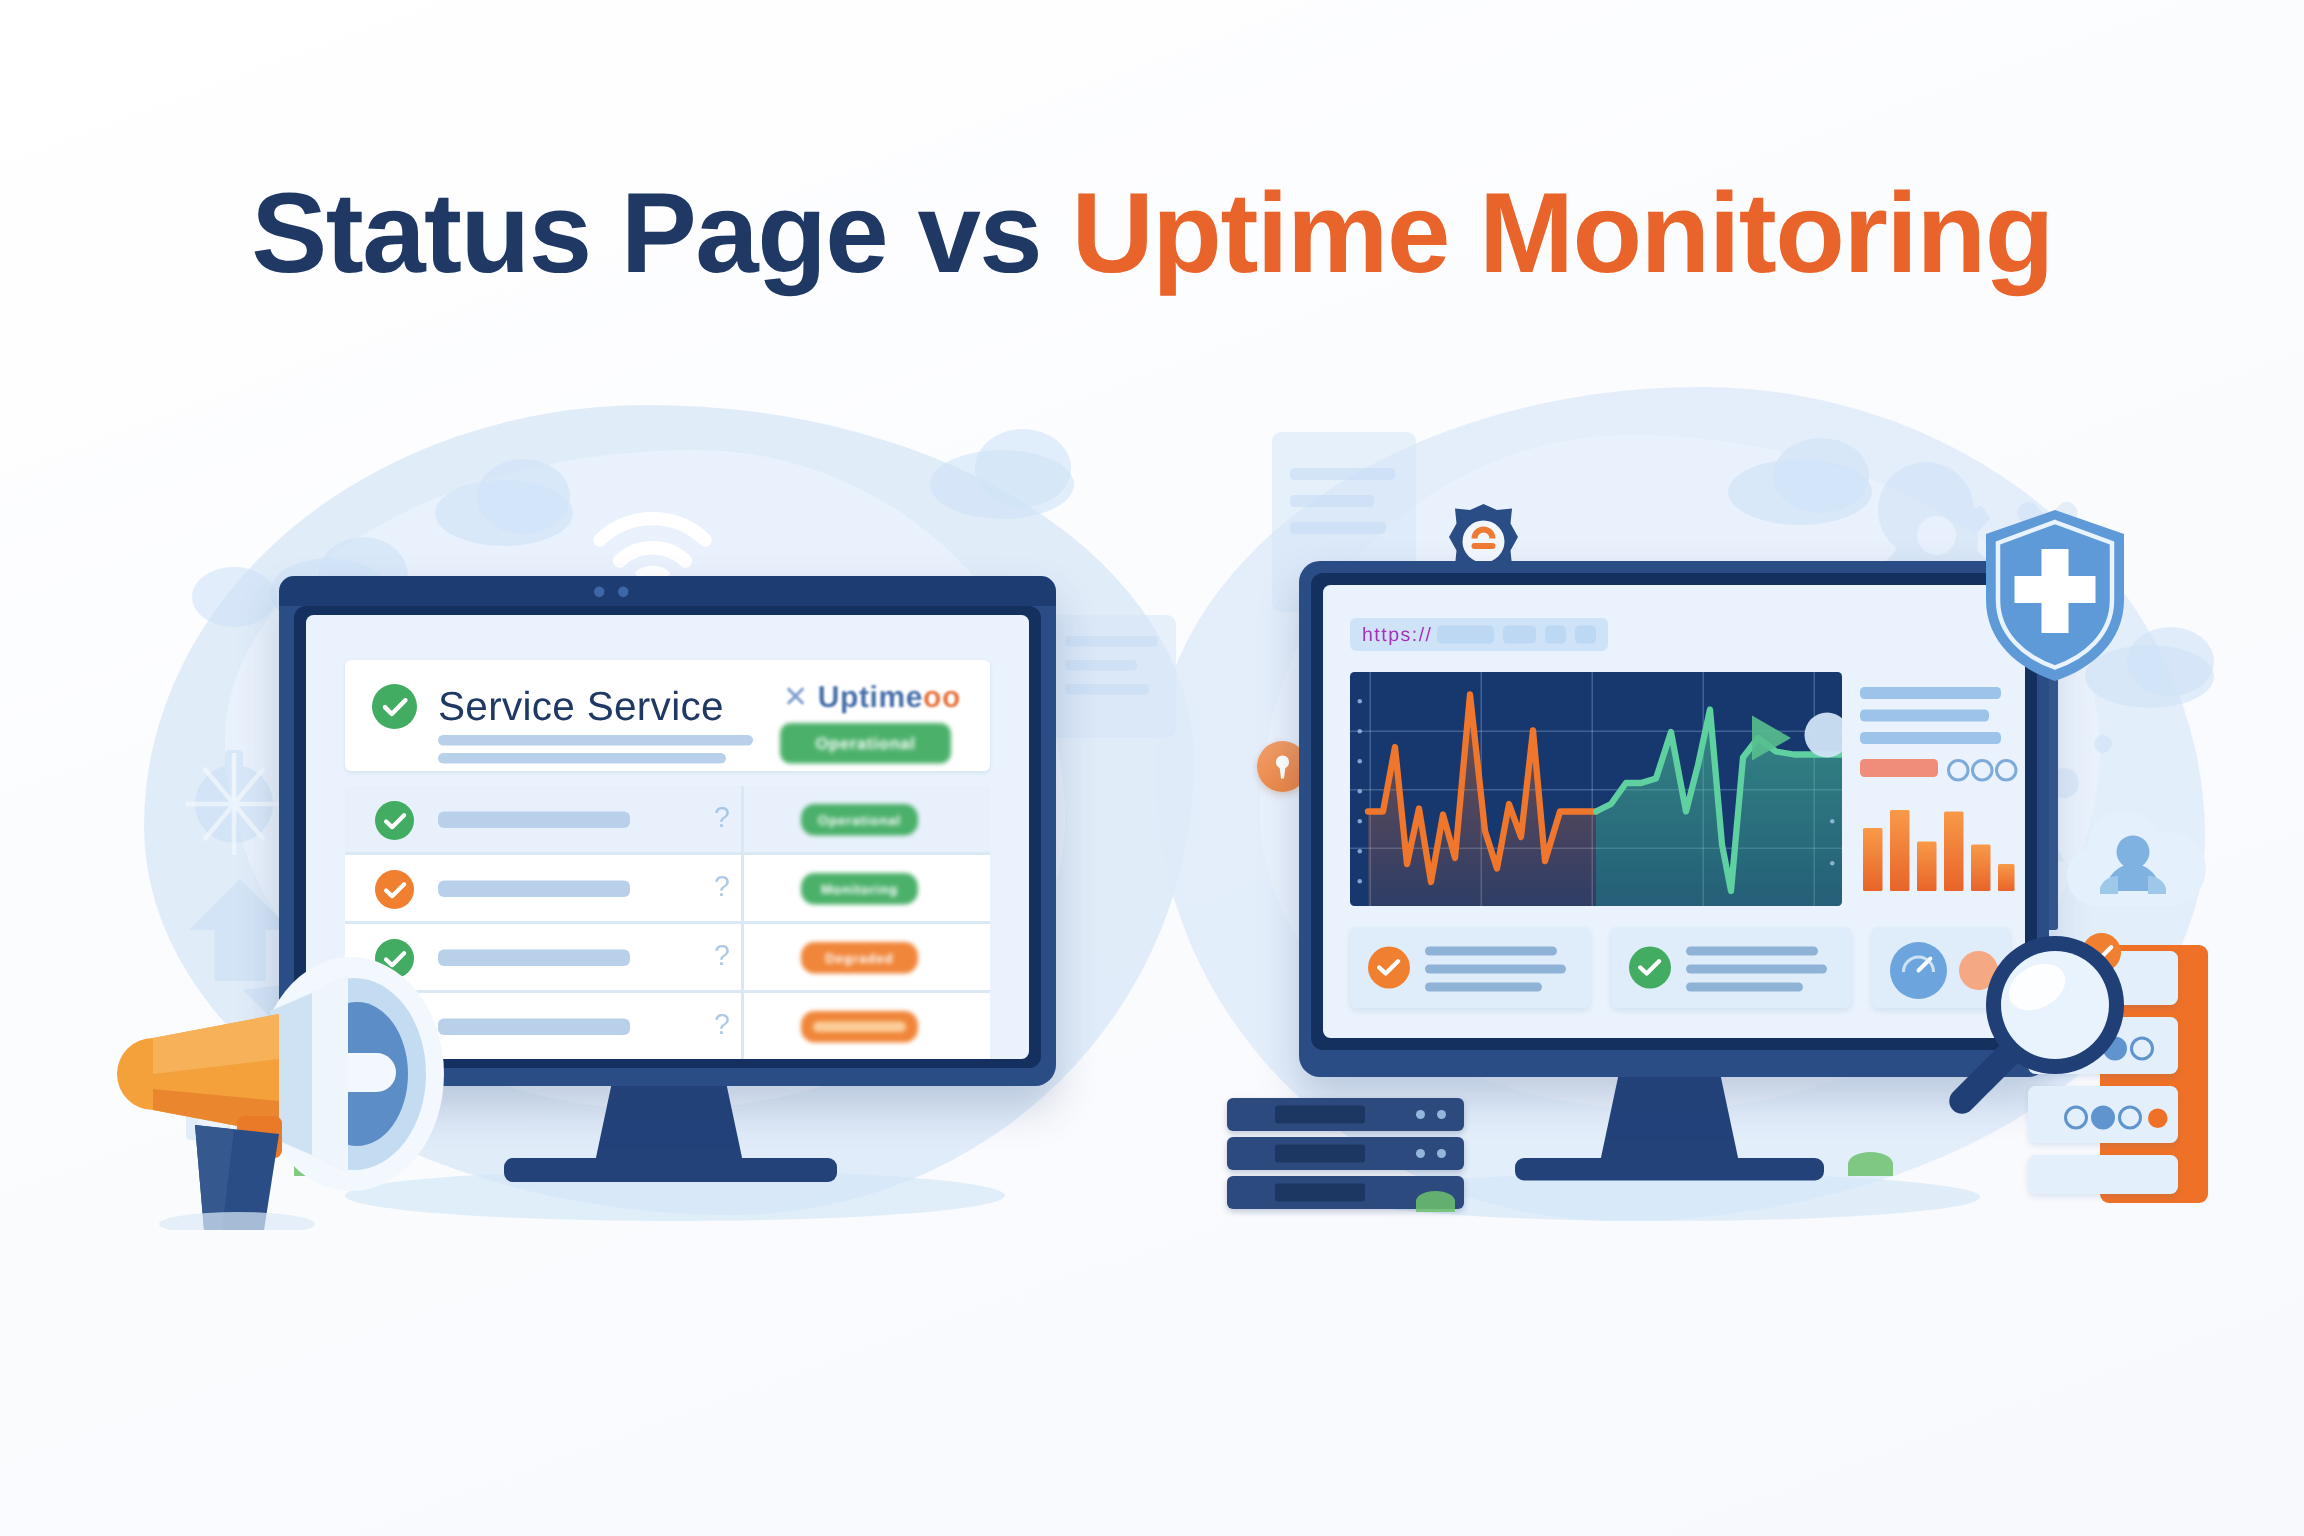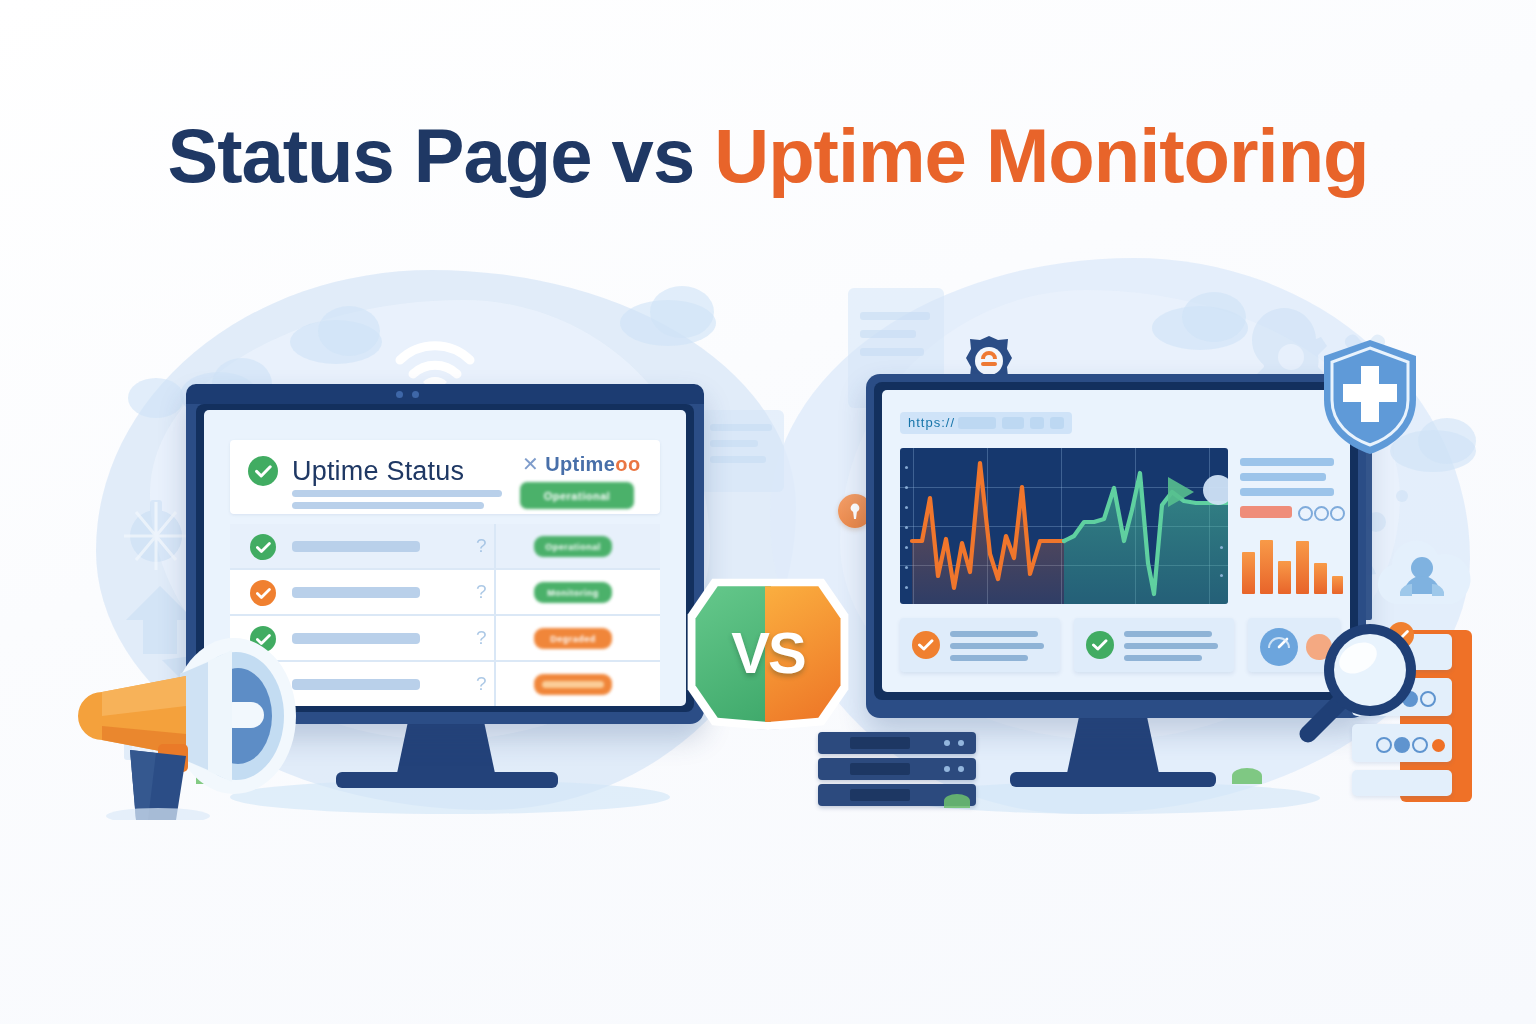--- a/index.html
+++ b/index.html
@@ -63,21 +63,21 @@
         letter-spacing:.5px;filter:blur(1.4px);opacity:.95;white-space:nowrap;}
   .pill.green{background:#42ad63;}
   .pill.orange{background:#f08030;}
   .pill.big{border-radius:7px;font-size:11px;}
   .pill-inner{position:absolute;background:#fbcb93;border-radius:4px;}
   .qmark{position:absolute;color:#9fc0e2;font-size:19px;opacity:.85;}
   .vsep{position:absolute;background:#d9e7f6;width:2px;}
 
   
   .um-topbar{position:absolute;background:#cfe3f8;border-radius:4px;}
-  .um-url{position:absolute;color:#0369a1;font-size:13px;letter-spacing:1px;
+  .um-url{position:absolute;color:#a21caf;font-size:13px;letter-spacing:1px;
           filter:blur(.5px);opacity:.9;white-space:nowrap;}
   .um-urlblocks{position:absolute;background:#b7d4f0;border-radius:3px;opacity:.75;}
   .chartpanel{position:absolute;background:#16386e;border-radius:3px;overflow:hidden;}
   .cg-h{position:absolute;background:rgba(160,195,235,.30);height:1px;}
   .cg-v{position:absolute;background:rgba(160,195,235,.30);width:1px;}
   .tick{position:absolute;width:3px;height:3px;background:#9fc2e8;border-radius:50%;opacity:.8;}
   .sidecard{position:absolute;}
   .sl{position:absolute;background:#9cc4ea;border-radius:3px;}
   .sl.red{background:#ef8d7a;}
   .ring{position:absolute;border:2px solid #7fabdb;border-radius:50%;}
@@ -235,21 +235,21 @@
     <div class="cam" style="left:412px;top:391px;"></div>
     <div class="bezel-inner" style="left:196px;top:404px;width:498px;height:308px;"></div>
     <div class="screen" style="left:204px;top:410px;width:482px;height:296px;">
 
       <div class="sp-header" style="left:26px;top:30px;width:430px;height:74px;"></div>
       <div class="chk green" style="left:44px;top:46px;width:30px;height:30px;">
         <svg width="17" height="13" viewBox="0 0 17 13">
             <path d="M1.6 6.4 L6.2 11 L15.2 1.8" stroke="#ffffff" stroke-width="3" fill="none" stroke-linecap="round" stroke-linejoin="round"></path>
           </svg>
       </div>
-      <div class="sp-title" style="left:88px;top:46px;">Uptime Status</div>
+      <div class="sp-title" style="left:88px;top:46px;">Service Service</div>
       <div class="sp-logo" style="left:318px;top:42px;">
         <span class="x">✕</span>
         <span>Uptime</span><span class="dot">oo</span>
       </div>
       <div class="grayline" style="left:88px;top:80px;width:210px;height:7px;"></div>
       <div class="grayline" style="left:88px;top:92px;width:192px;height:7px;"></div>
       <div class="pill green big" style="left:316px;top:72px;width:114px;height:27px;">Operational</div>
 
       <div class="sp-row alt" style="left:26px;top:114px;width:430px;height:44px;"></div>
       <div class="chk green" style="left:46px;top:124px;width:26px;height:26px;">
@@ -473,22 +473,14 @@
     <path d="M118 44 L146 32 L146 140 L118 128 Z" fill="#cfe2f4"></path>
     <path d="M40 62 L124 46 L124 126 L40 110 a24 24 0 0 1 0-48 Z" fill="#f4a13c"></path>
     <path d="M40 62 L124 46 L124 76 L40 86 Z" fill="#f7b45c" opacity=".9"></path>
     <path d="M40 96 L124 104 L124 126 L40 110 Z" fill="#e8822c" opacity=".85"></path>
     <rect x="96" y="114" width="30" height="28" rx="5" fill="#ea7a28"></rect>
     <path d="M68 120 L124 126 L114 190 L74 190 Z" fill="#2b4d86"></path>
     <path d="M68 120 L94 123 L86 190 L74 190 Z" fill="#35588f"></path>
     <ellipse cx="96" cy="186" rx="52" ry="8" fill="#dbeaf8" opacity=".7"></ellipse>
   </svg>
 
-  <div id="vs">
-    <div class="shell"></div>
-    <div class="half">
-      <div class="hl"></div>
-      <div class="hr"></div>
-    </div>
-    <div class="txt">VS</div>
-  </div>
 
 </div>
 
 </body></html>

